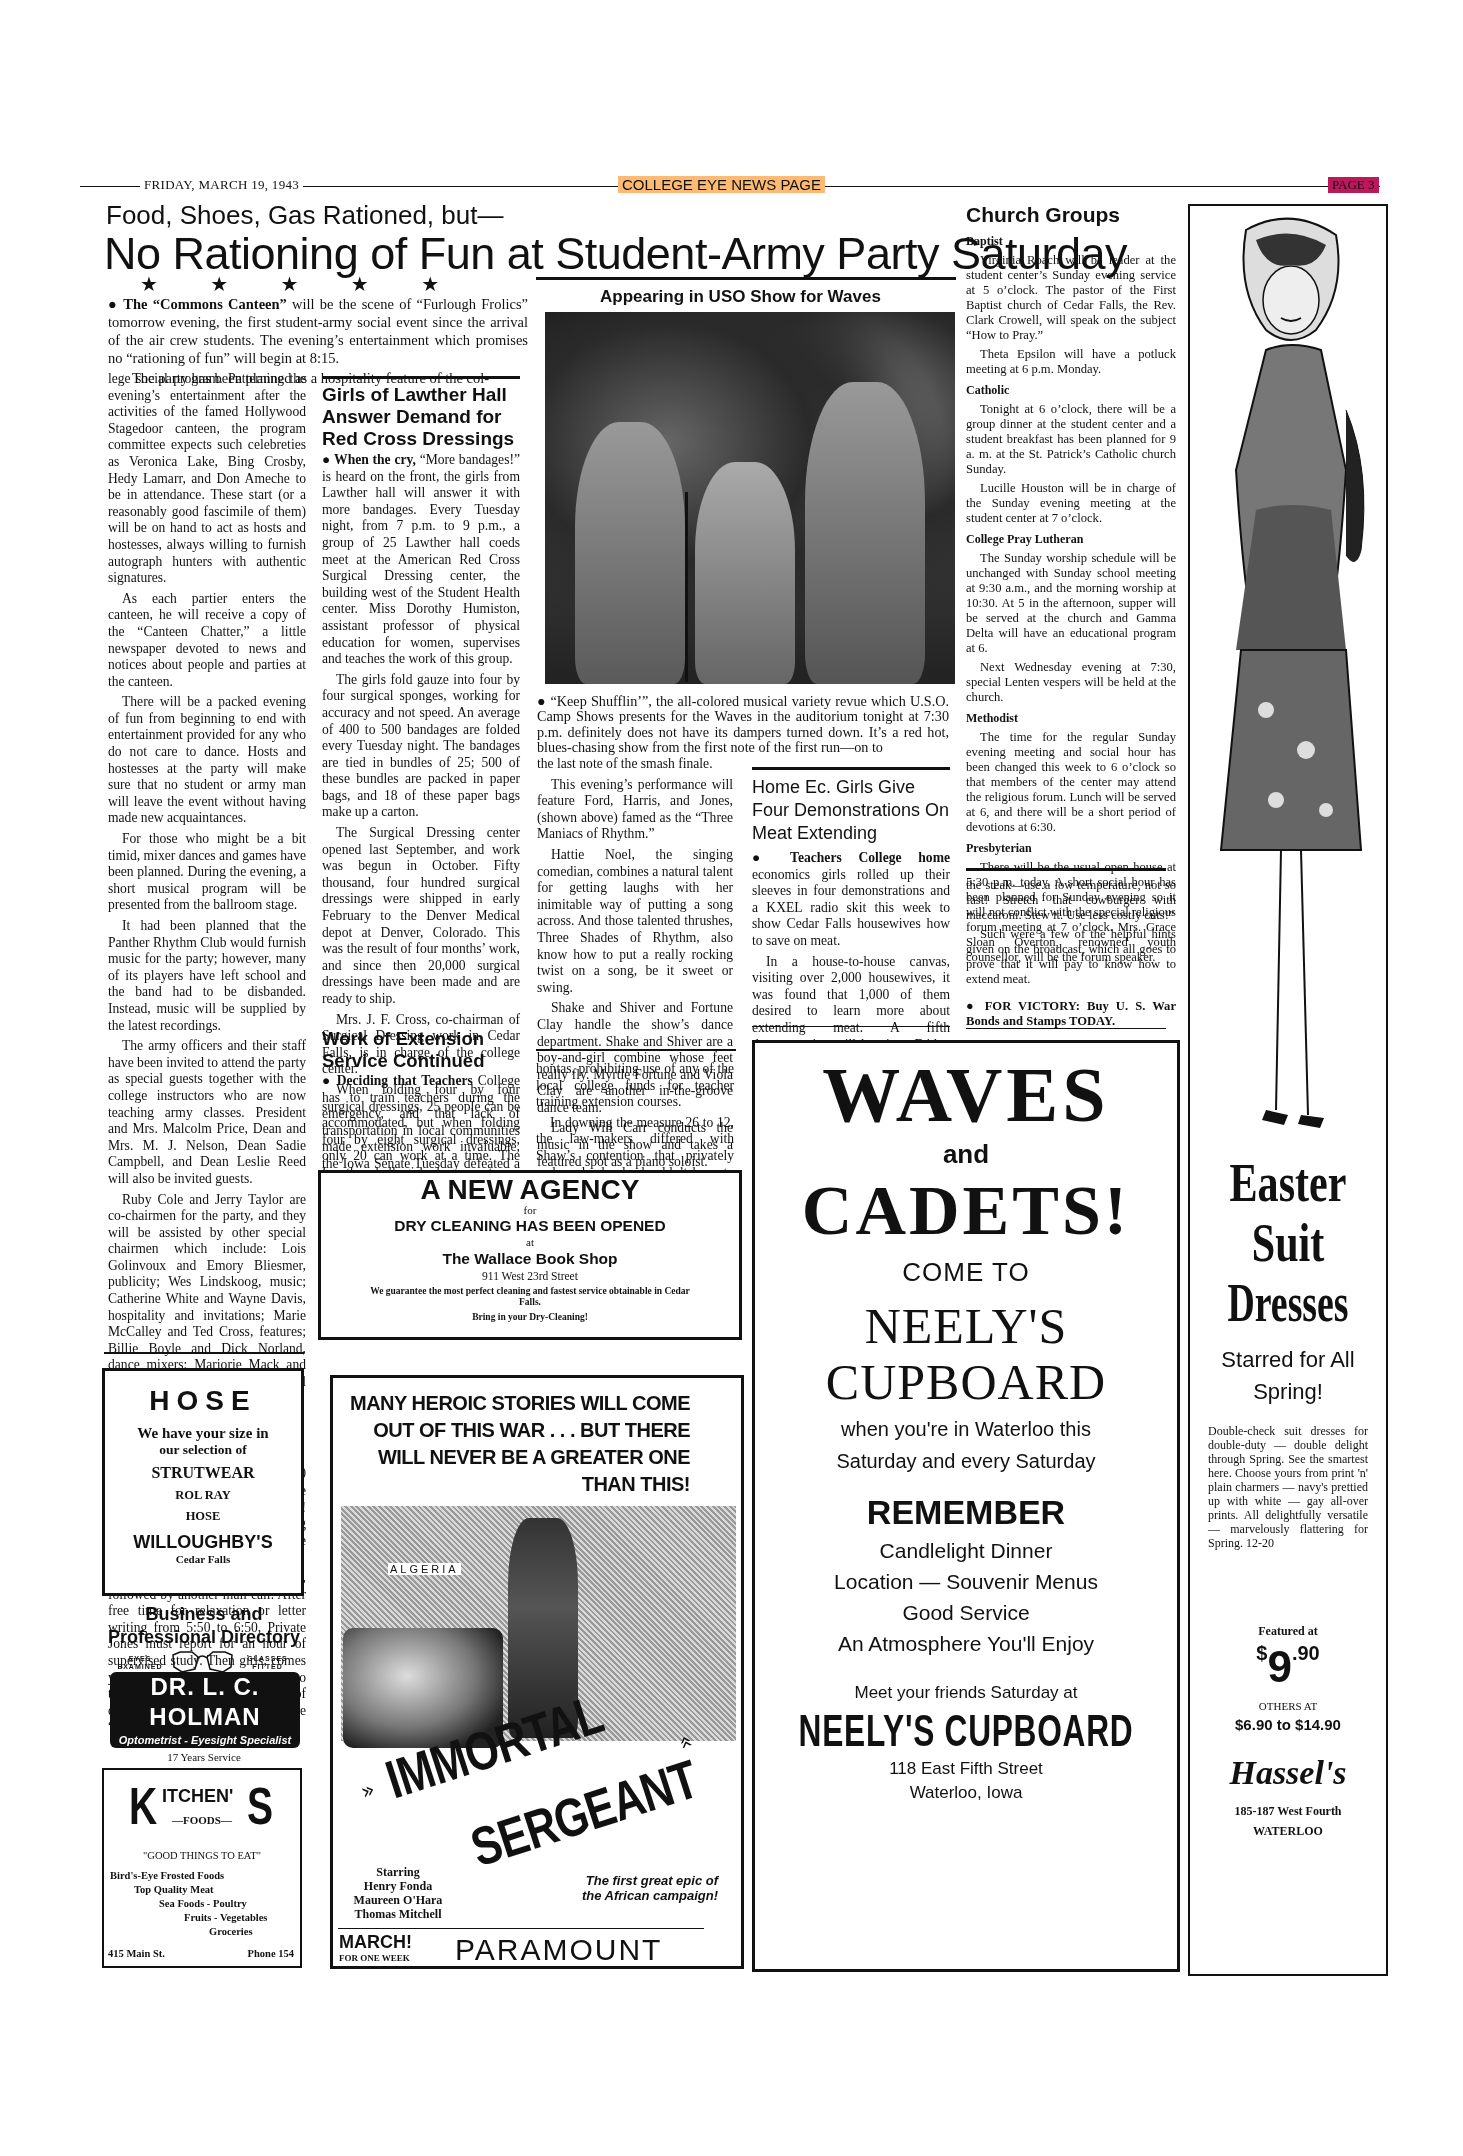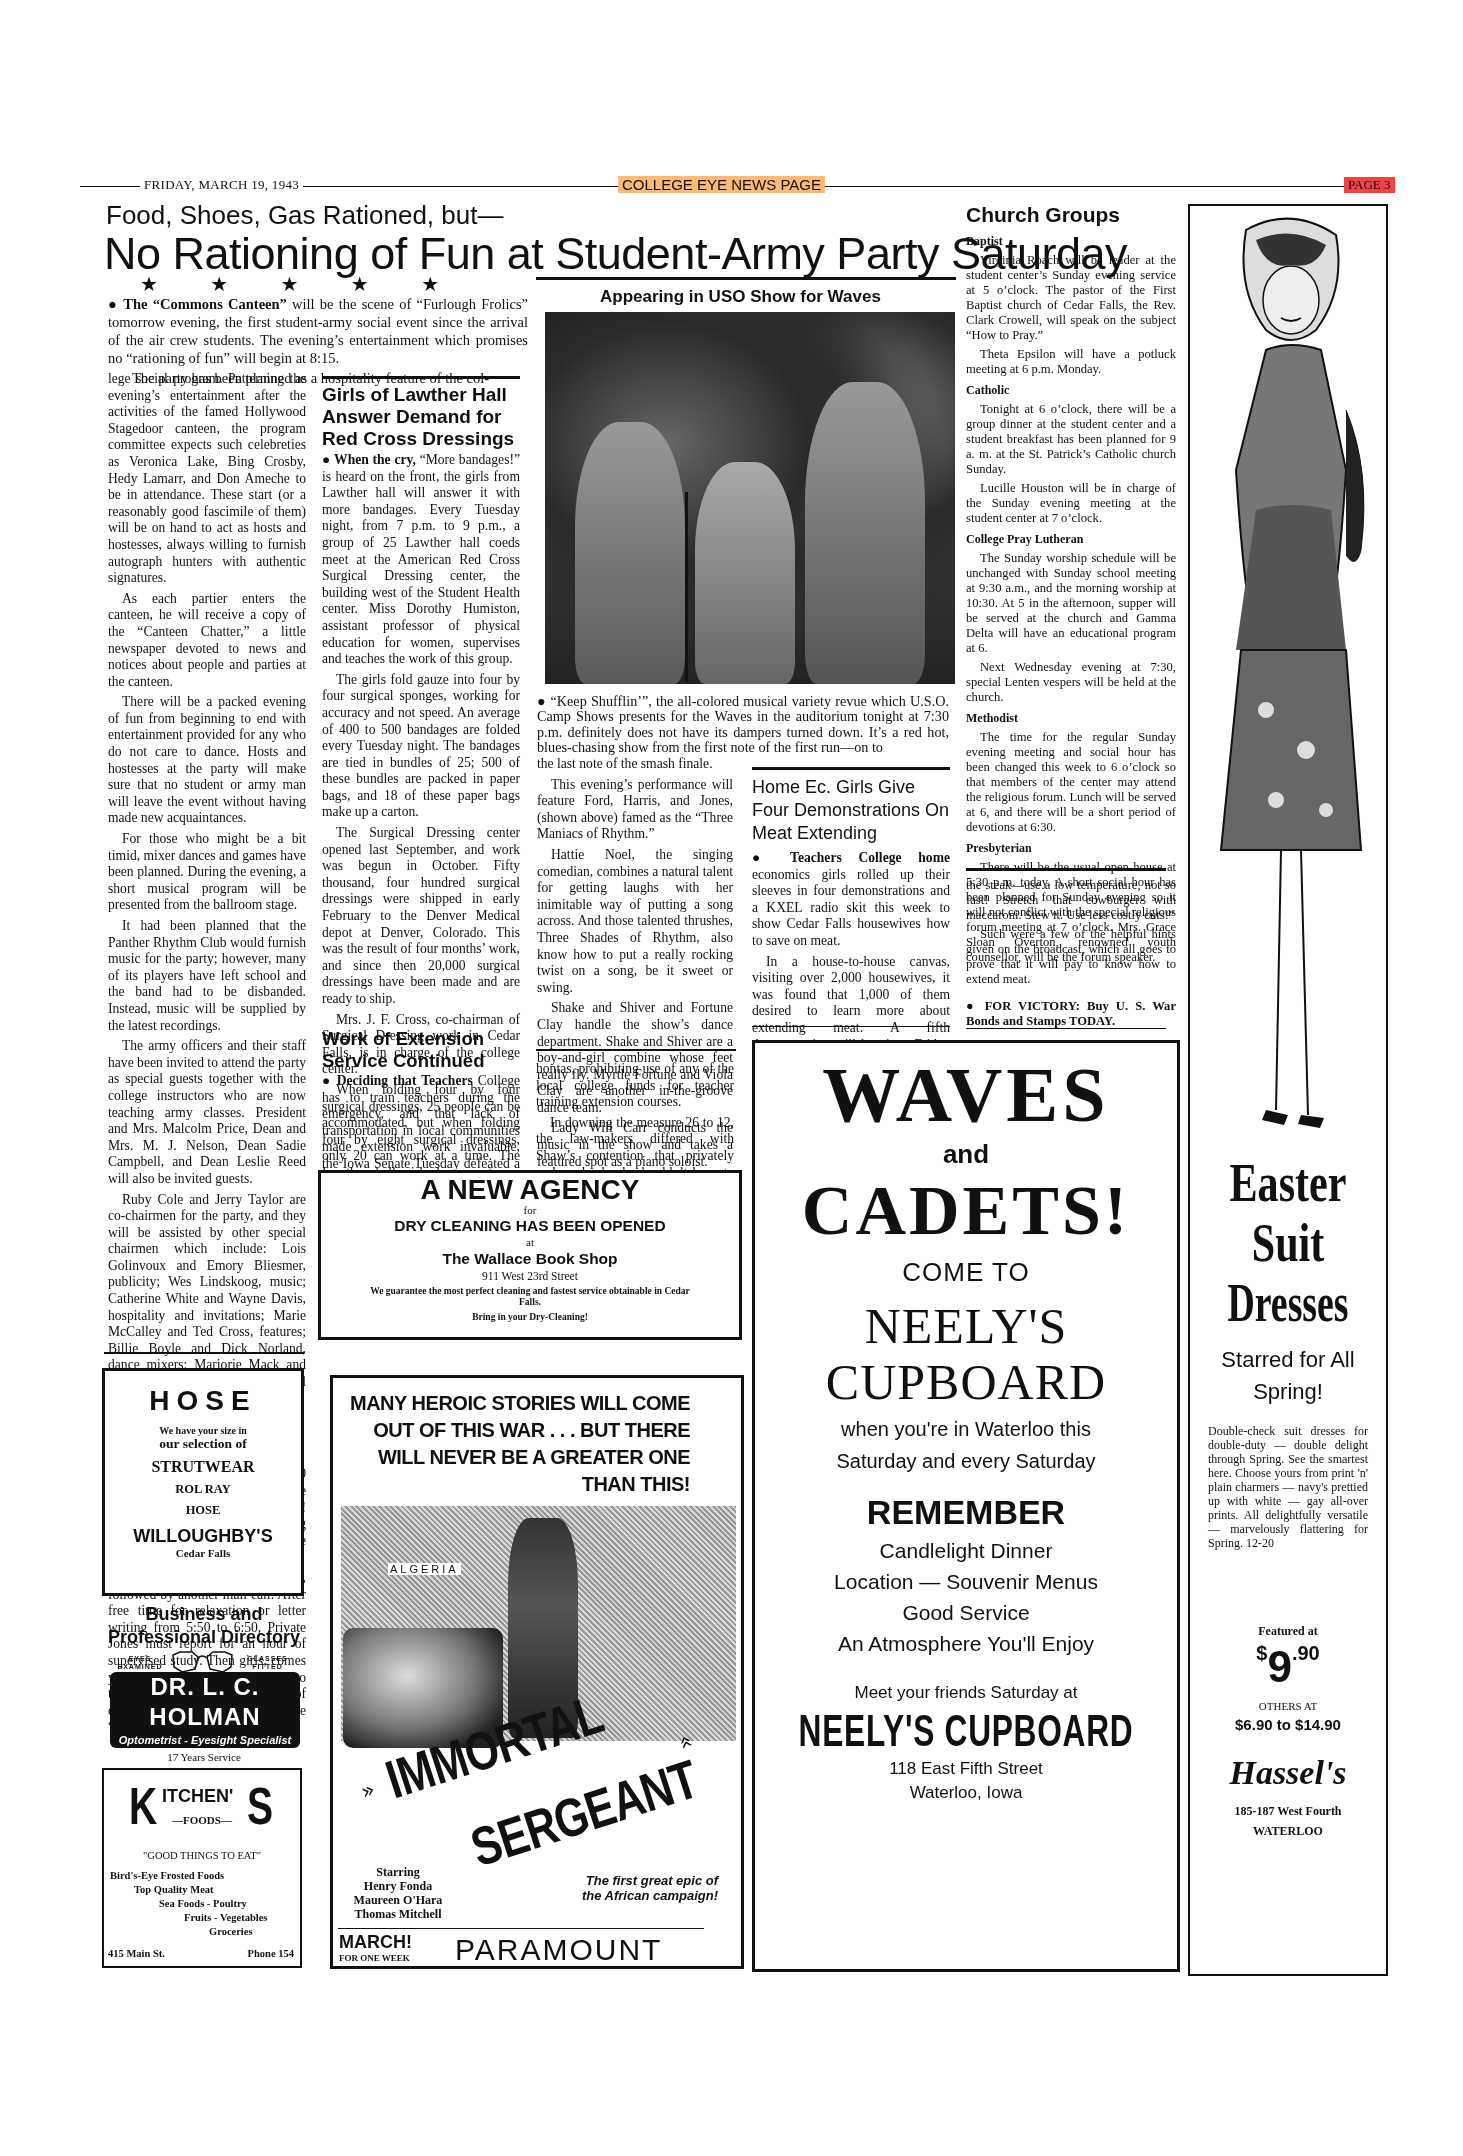--- a/index.html
+++ b/index.html
@@ -23,21 +23,21 @@
       linear-gradient(180deg,#1a1a1a,#3a3a3a 60%,#222);}
   .fig{position:absolute;background:#888;border-radius:40% 40% 10% 10%;}
   .hatch{background:repeating-linear-gradient(45deg,#444 0 2px,#bbb 2px 4px);}
 </style>
 </head>
 <body>
 
 <div class="rule" style="left:80px;top:186px;width:1300px;height:1px;"></div>
 <div class="abs serif" style="left:140px;top:177px;font-size:13px;background:#fff;padding:0 4px;letter-spacing:0.3px;">FRIDAY, MARCH 19, 1943</div>
 <div class="abs sans" style="left:618px;top:176px;font-size:15px;background:#fdba74;padding:0 4px;">COLLEGE EYE NEWS PAGE</div>
-<div class="abs serif" style="left:1328px;top:177px;font-size:13px;background:#ef4444;padding:0 4px;margin-left:16px;">PAGE 3</div>
+<div class="abs serif" style="left:1328px;top:177px;font-size:13px;background:#be185d;padding:0 4px;">PAGE 3</div>
 
 <div class="abs sans" style="left:106px;top:200px;font-size:26px;">Food, Shoes, Gas Rationed, but—</div>
 <div class="abs sans" style="left:104px;top:228px;font-size:45px;letter-spacing:-0.5px;white-space:nowrap;">No Rationing of Fun at Student-Army Party Saturday</div>
 <div class="abs" style="left:140px;top:272px;font-size:20px;word-spacing:46px;font-family:'DejaVu Sans',sans-serif;">★ ★ ★ ★ ★</div>
 <div class="rule" style="left:536px;top:277px;width:420px;height:3px;"></div>
 
 <div class="abs body-text" style="left:108px;top:295px;width:420px;font-size:14.5px;line-height:18px;">
   <span class="bullet">● The “Commons Canteen”</span><span> will be the scene of “Furlough Frolics” tomorrow evening, the first student-army social event since the arrival of the air crew students. The evening’s entertainment which promises no “rationing of fun” will begin at 8:15.</span>
   <div style="text-indent:24px;margin-top:2px;">The party has been planned as a hospitality feature of the col-</div>
 </div>
@@ -122,21 +122,21 @@
 <div class="rule" style="left:966px;top:868px;width:200px;height:3px;"></div>
 <div class="abs body-text" style="left:966px;top:878px;width:210px;font-size:12.6px;line-height:15px;">
   <p class="lead">the steak—use a low temperature, not so fast! Stretch that cowburger with maccaroni. Stew it. Use less costly cuts!”</p>
   <p>Such were a few of the helpful hints given on the broadcast, which all goes to prove that it will pay to know how to extend meat.</p>
   <p class="lead bullet" style="margin-top:12px;">● FOR VICTORY: Buy U. S. War Bonds and Stamps TODAY.</p>
 </div>
 <div class="rule" style="left:966px;top:1028px;width:200px;height:1px;"></div>
 
 <div class="boxad" style="left:102px;top:1368px;width:202px;height:228px;">
   <div class="sans center" style="font-size:28px;font-weight:bold;letter-spacing:7px;margin-top:14px;">HOSE</div>
-  <div class="serif center" style="font-size:10px;font-weight:bold;margin-top:8px;">We have your size in</div>
+  <div class="serif center" style="font-size:15px;font-weight:bold;margin-top:8px;">We have your size in</div>
   <div class="serif center" style="font-size:13.5px;font-weight:bold;">our selection of</div>
   <div class="serif center" style="font-size:16px;font-weight:bold;margin-top:6px;">STRUTWEAR</div>
   <div class="serif center" style="font-size:12.5px;font-weight:bold;margin-top:6px;">ROL RAY</div>
   <div class="serif center" style="font-size:12.5px;font-weight:bold;margin-top:6px;">HOSE</div>
   <div class="sans center" style="font-size:18px;font-weight:bold;margin-top:8px;">WILLOUGHBY'S</div>
   <div class="serif center" style="font-size:11px;font-weight:bold;">Cedar Falls</div>
 </div>
 
 <div class="abs sans center" style="left:105px;top:1603px;width:198px;font-size:18px;line-height:23px;font-weight:bold;">Business and Professional Directory</div>
 <div class="abs sans" style="left:115px;top:1655px;width:50px;font-size:7px;font-weight:bold;line-height:8px;text-align:center;letter-spacing:1px;">EYES EXAMINED</div>

